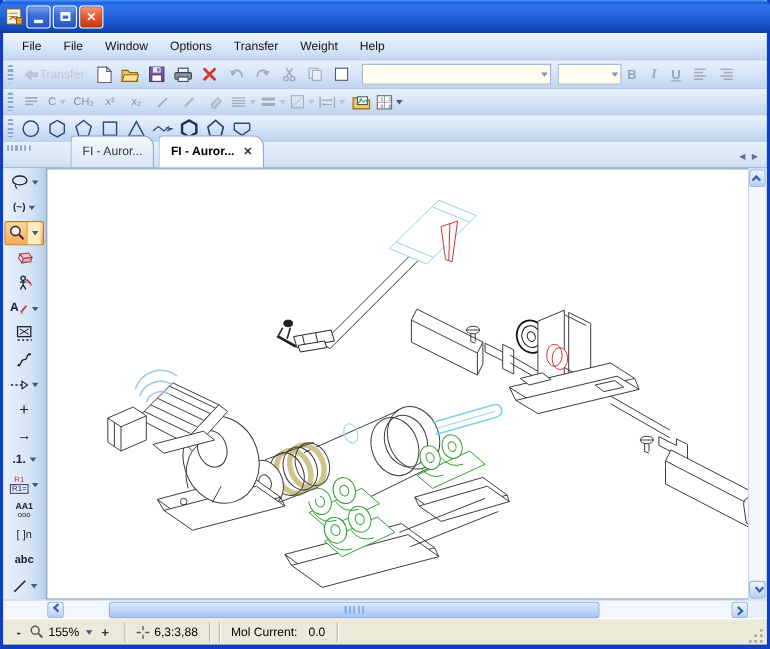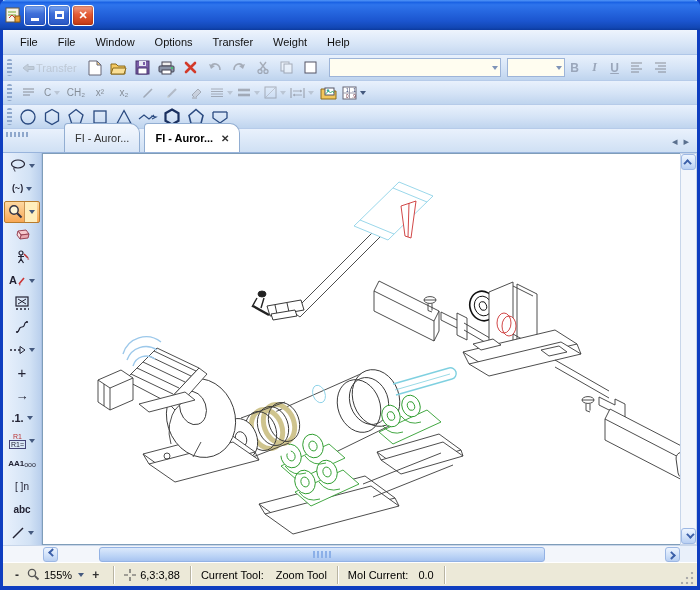--- a/index.html
+++ b/index.html
@@ -458,21 +458,21 @@
         <div class="dd"></div>
       </div>
       <div class="ltool">
         <div style="display:flex;flex-direction:column;align-items:center;line-height:1">
           <span class="txt small" style="color:#b33">R1</span>
           <span class="txt small" style="border:1px solid #447; padding:0 1px">R1=</span>
         </div>
         <div class="dd"></div>
       </div>
       <div class="ltool">
-        <div style="display:flex;flex-direction:row;align-items:center;line-height:1.1">
+        <div style="display:flex;flex-direction:column;align-items:center;line-height:1.1">
           <span class="txt" style="font-size:8px">AA1</span>
           <span class="txt small">ooo</span>
         </div>
       </div>
       <div class="ltool">
         <span class="txt" style="font-size:10px;font-weight:normal">[ ]n</span>
       </div>
       <div class="ltool">
         <span class="txt" style="font-weight:bold;font-size:10px">abc</span>
       </div>
@@ -703,24 +703,20 @@
       <span class="sb-btn">+</span>
     </div>
     <div class="sb-sep"></div>
     <div class="sb-item">
       <svg width="12" height="12" viewBox="0 0 12 12">
           <path d="M6,0 v4 M6,8 v4 M0,6 h4 M8,6 h4" stroke="#555" stroke-width="1.2"></path>
         </svg>
       <span>6,3:3,88</span>
     </div>
     <div class="sb-sep"></div>
-    <div class="sb-item">
-      <span>Current Tool:</span>
-      <span style="margin-left:8px">Zoom Tool</span>
-    </div>
     <div class="sb-sep"></div>
     <div class="sb-item">
       <span>Mol Current:</span>
       <span style="margin-left:6px">0.0</span>
     </div>
     <div class="sb-sep"></div>
     <div class="resizegrip"></div>
   </div>
 
   <div class="botborder"></div>

